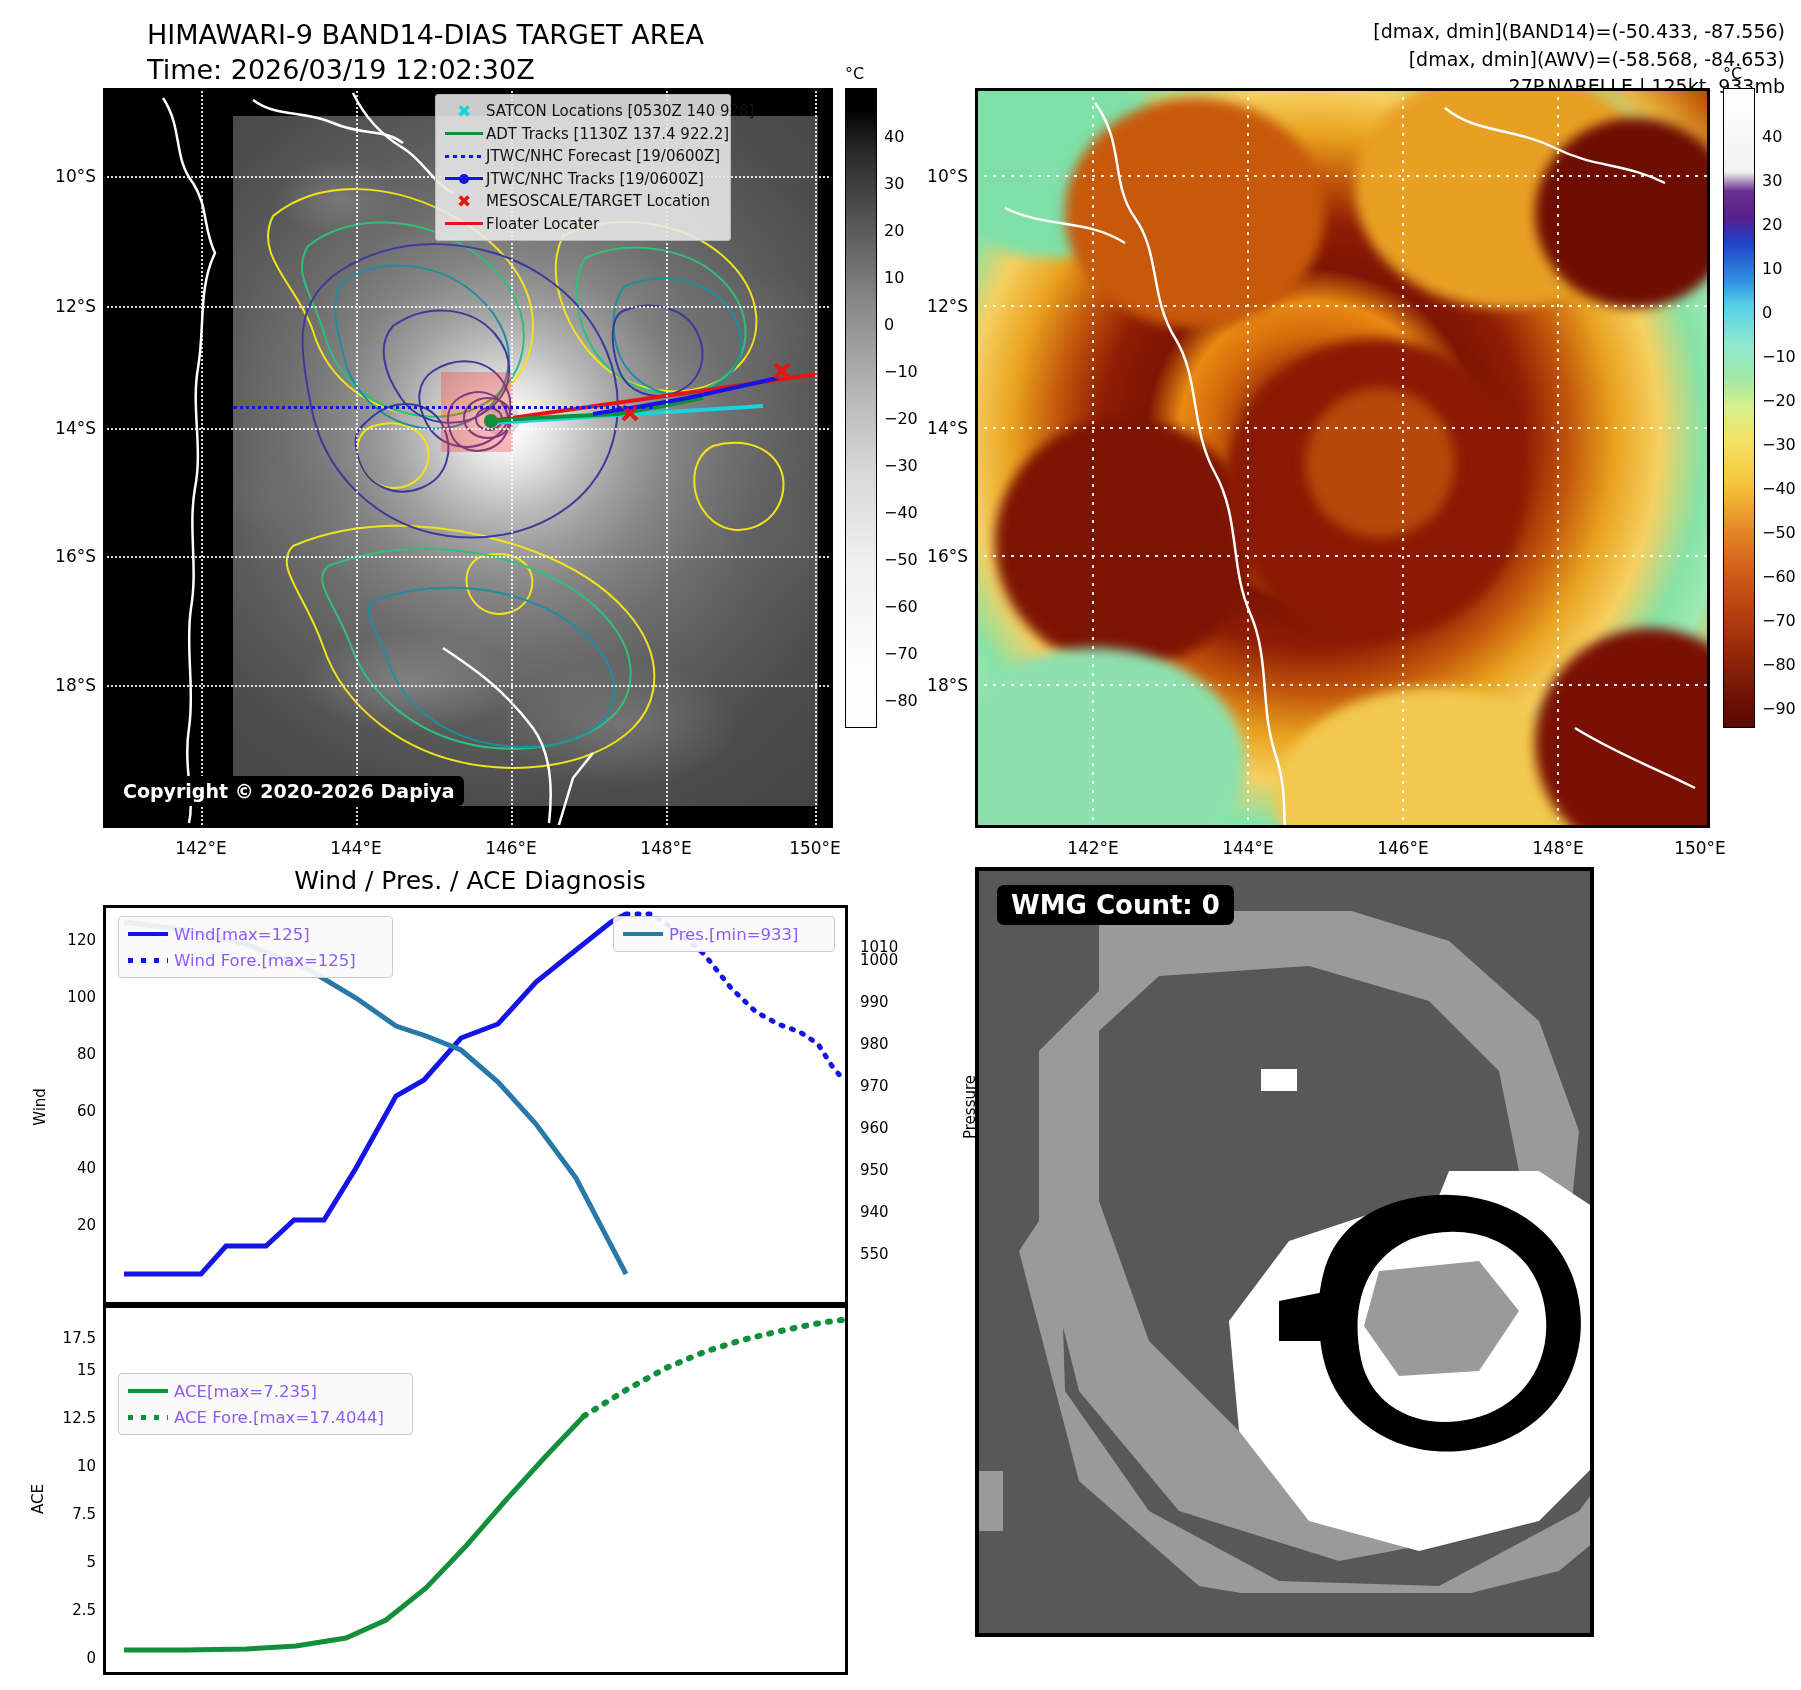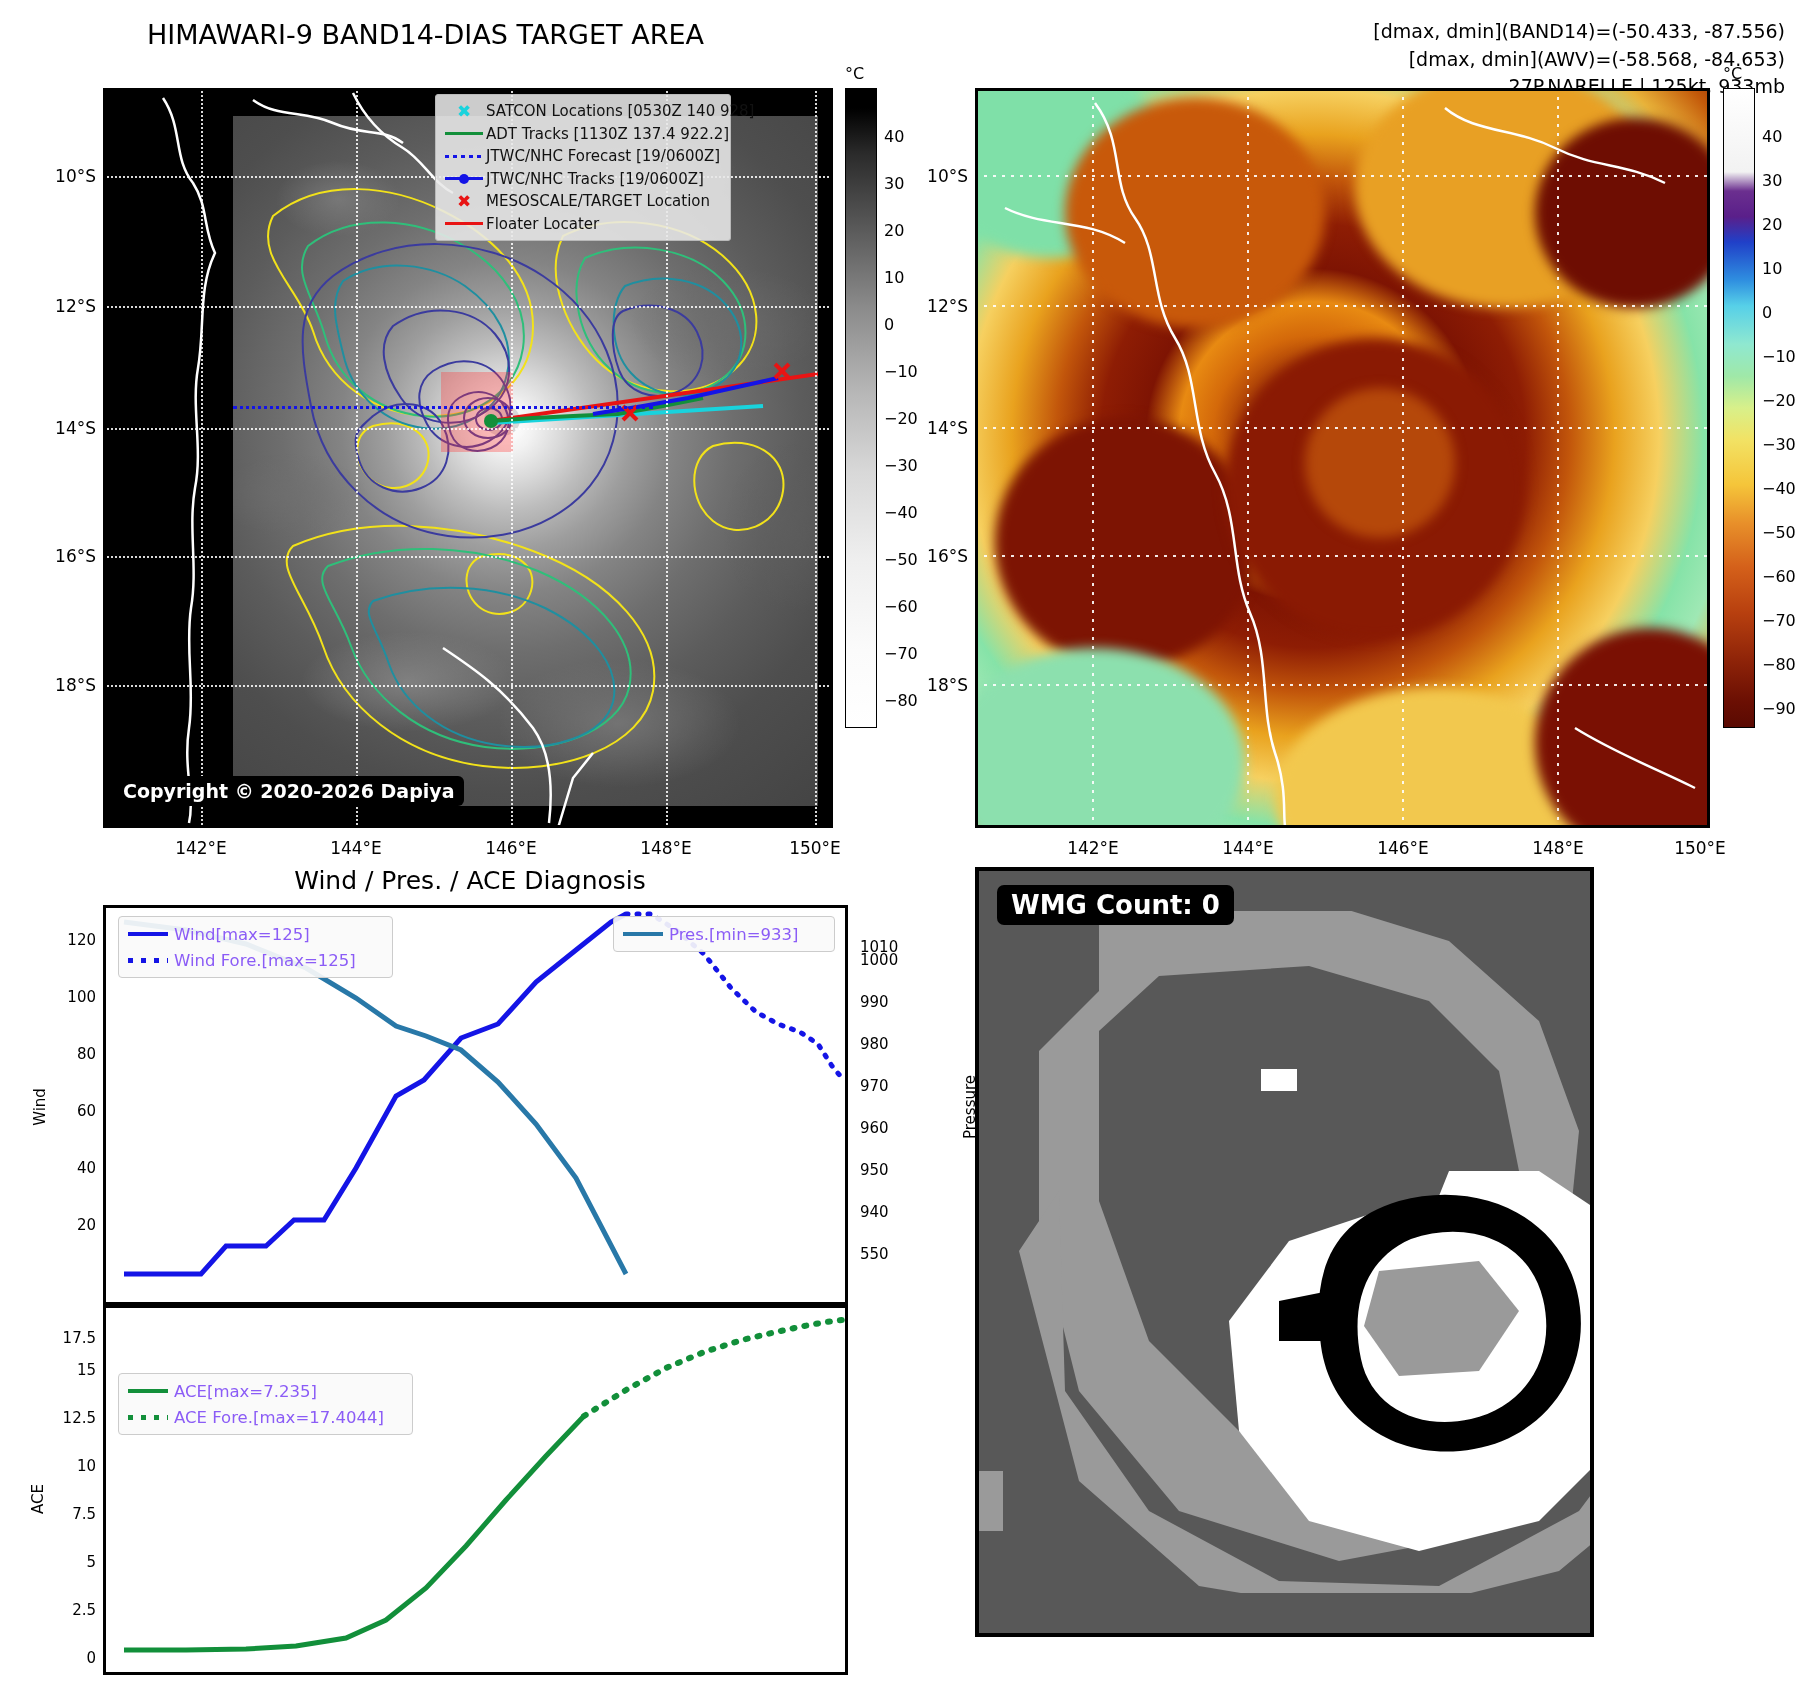--- a/index.html
+++ b/index.html
@@ -93,20 +93,21 @@
   
   #wmg-panel { left:975px; top:867px; width:619px; height:770px; border:4px solid #000; background:#8a8a8a; position:absolute; overflow:hidden;padding-left:40px; }
   #wmg-badge { position:absolute; left:18px; top:14px; background:#000; color:#fff; font-weight:bold;
      font-size:26px; padding:5px 14px; border-radius:7px; z-index:5; white-space:nowrap; }
 </style>
 </head>
 <body>
 
 <div id="title-block">
   <div>HIMAWARI-9 BAND14-DIAS TARGET AREA</div>
+  <div>Time: 2026/03/19 12:02:30Z</div>
 </div>
 
 <div id="header-right">
   <div>[dmax, dmin](BAND14)=(-50.433, -87.556)</div>
   <div>[dmax, dmin](AWV)=(-58.568, -84.653)</div>
   <div>27P.NARELLE | 125kt, 933mb</div>
 </div>
 
 <div class="panel" id="ir-map">
   <div id="ir-inner">

